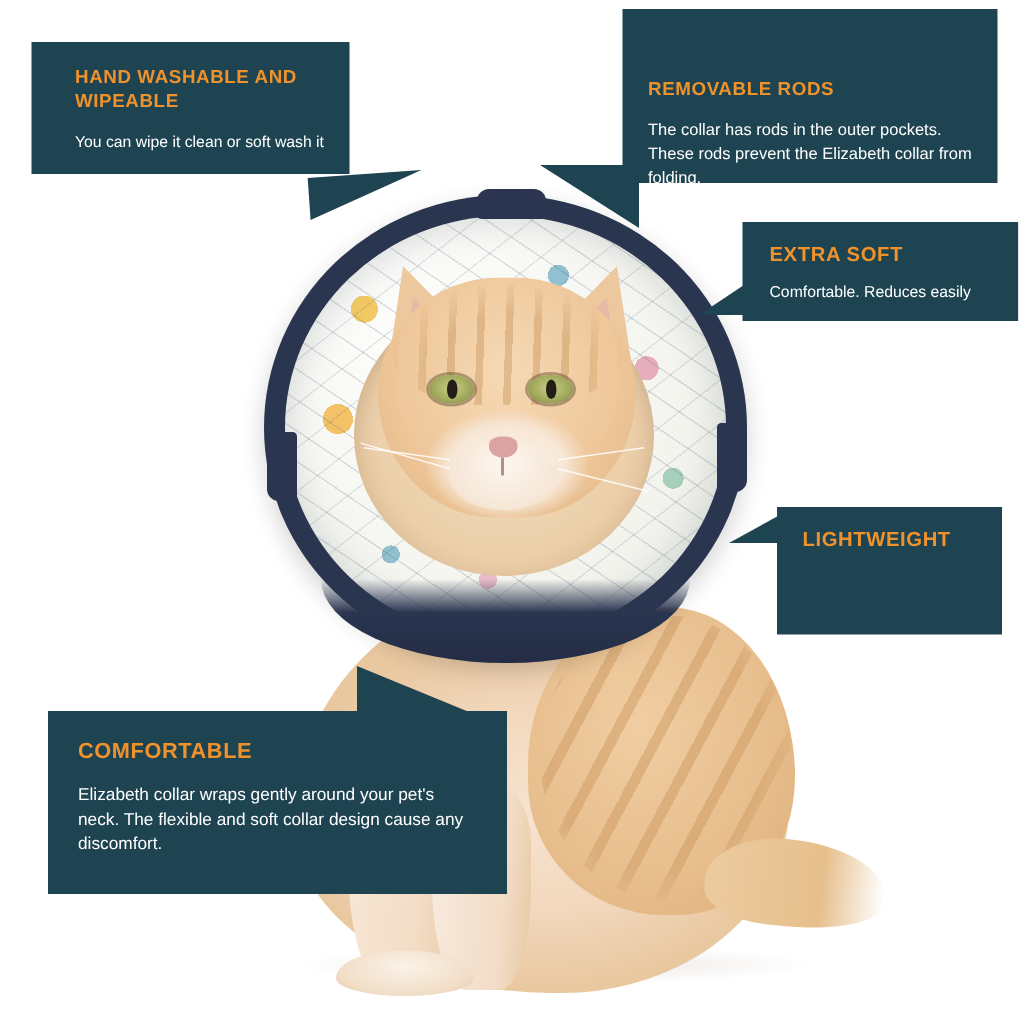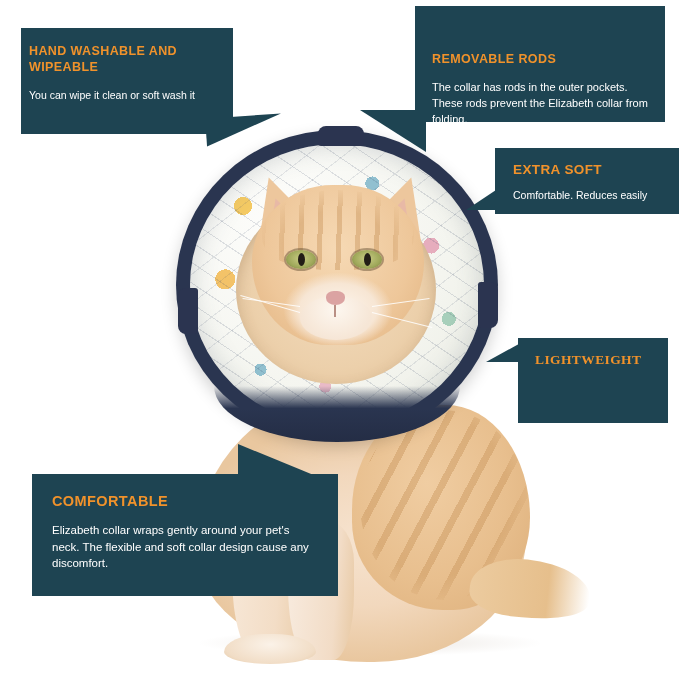--- a/index.html
+++ b/index.html
@@ -302,22 +302,22 @@
     font-weight: bold;
     letter-spacing: 0.4px;
     line-height: 1.25;
   }
   .callout .body {
     color: #ffffff;
     line-height: 1.45;
   }
 
   #callout-hand-washable {
-    left: 21px; top: 28px; width: 212px; height: 106px;
-    padding: 16px 14px 0 8px;
+    left: 21px; top: 28px; width: 212px; height: 88px;
+    padding: 16px 14px 0 29px;
   }
   #callout-hand-washable .title { font-size: 12.5px; }
   #callout-hand-washable .body { font-size: 10.5px; margin-top: 13px; }
 
   #callout-removable-rods {
     left: 415px; top: 6px; width: 250px; height: 116px;
     padding: 16px 16px 0 17px;
   }
   #callout-removable-rods .title { font-size: 12.5px; margin-top: 30px; }
   #callout-removable-rods .body { font-size: 11px; margin-top: 12px; }
@@ -325,21 +325,20 @@
   #callout-extra-soft {
     left: 495px; top: 148px; width: 184px; height: 66px;
     padding: 14px 10px 0 18px;
   }
   #callout-extra-soft .title { font-size: 13.5px; }
   #callout-extra-soft .body { font-size: 10.5px; margin-top: 9px; }
 
   #callout-lightweight {
     left: 518px; top: 338px; width: 150px; height: 85px;
     padding: 14px 12px 0 17px;
-    font-family: Liberation Serif, serif;
   }
   #callout-lightweight .title { font-size: 13.5px; }
   #callout-lightweight .body { font-size: 10.5px; margin-top: 10px; }
 
   #callout-comfortable {
     left: 32px; top: 474px; width: 306px; height: 122px;
     padding: 18px 18px 0 20px;
   }
   #callout-comfortable .title { font-size: 14.5px; }
   #callout-comfortable .body { font-size: 11.5px; margin-top: 12px; }

